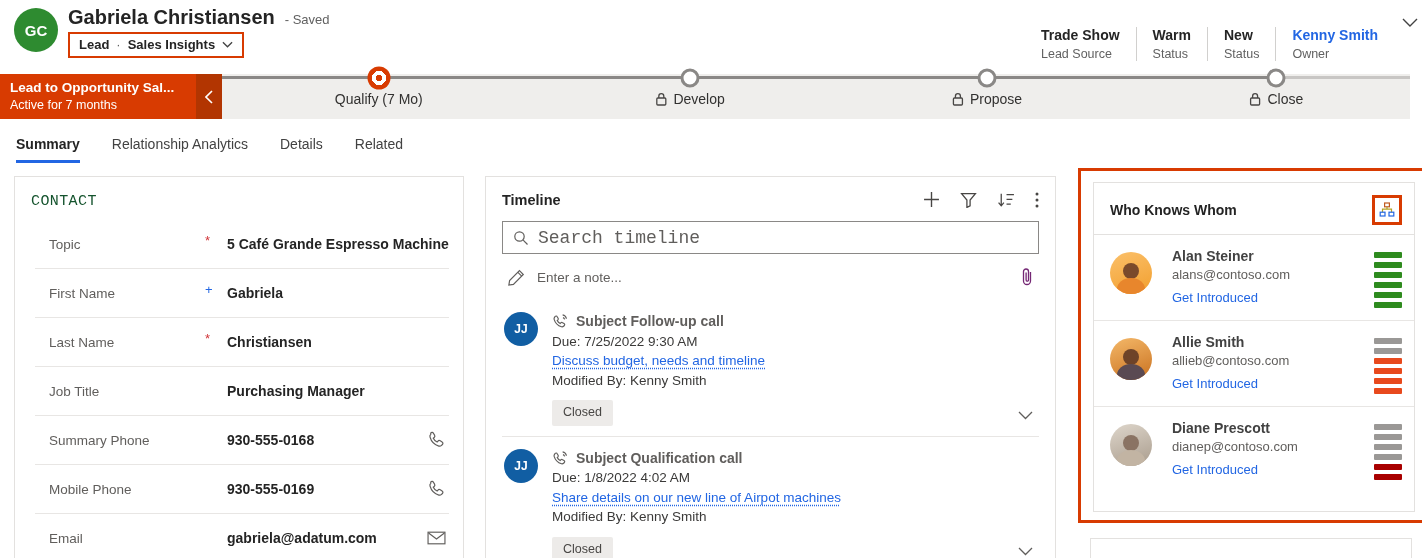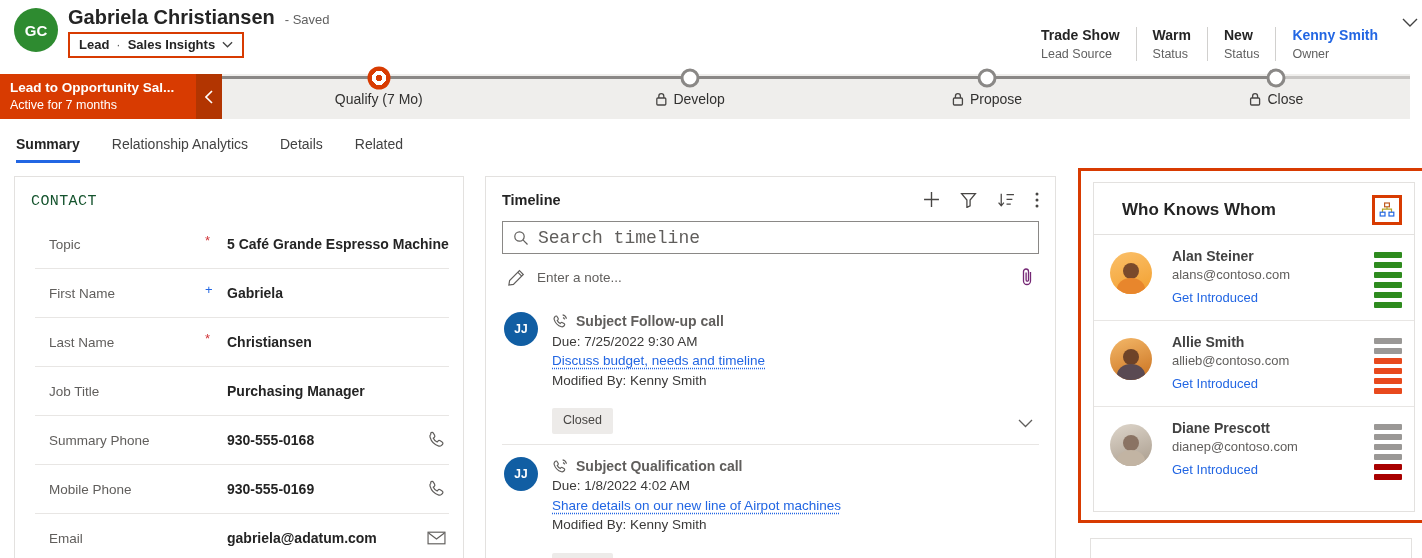--- a/index.html
+++ b/index.html
@@ -83,28 +83,28 @@
   .tl-note { height:46px; display:flex; align-items:center; gap:12px; padding:0 6px; }
   .tl-note input { border:none; outline:none; flex:1; font-size:13.5px; font-family:inherit; color:#323130; }
   .tl-note input::placeholder { color:#605e5c; opacity:1; }
   .attach-icon { color:var(--attach-purple); cursor:pointer; }
   .entry { position:relative; display:flex; gap:14px; padding:12px 2px 10px 2px; border-bottom:1px solid #e8e6e4; }
   .entry-avatar { width:34px; height:34px; border-radius:50%; background:var(--avatar-blue); color:#fff;
     font-size:12px; font-weight:bold; display:flex; align-items:center; justify-content:center; flex-shrink:0; }
   .entry-body { font-size:13.5px; color:#3b3a39; line-height:19.5px; }
   .entry-subject { display:flex; align-items:center; gap:7px; font-size:14px; font-weight:600; color:#605e5c; }
   .entry-link { color:var(--link); text-decoration:underline dotted; text-underline-offset:3px; cursor:pointer; }
-  .badge { display:inline-block; margin-top:18px; background:#edebe9; color:#484644; font-size:12.5px; padding:3px 11px; border-radius:2px; }
+  .badge { display:inline-block; margin-top:10px; background:#edebe9; color:#484644; font-size:12.5px; padding:3px 11px; border-radius:2px; }
   .entry-chevron { position:absolute; right:6px; bottom:16px; color:#605e5c; cursor:pointer; }
 
   
   .wkw-highlight { position:absolute; left:1078px; top:168px; width:352px; height:355px; border:3px solid var(--accent); }
   .wkw-card { position:absolute; left:12px; top:11px; width:322px; height:330px; background:#fff; border:1px solid #e3e1df; }
   .wkw-head { display:flex; align-items:center; justify-content:space-between; padding:12px 12px 9px 16px; border-bottom:1px solid #e3e1df; }
-  .wkw-title { font-size:17px; font-weight:600; color:#242424;margin-left:12px; }
+  .wkw-title { font-size:14px; font-weight:600; color:#242424; }
   .org-btn { border:3px solid var(--accent); padding:4px; cursor:pointer; }
   .person { display:flex; gap:20px; padding:13px 12px 12px 16px; border-bottom:1px solid #e8e6e4; }
   .person:last-child { border-bottom:none; }
   .p-avatar { width:42px; height:42px; border-radius:50%; flex-shrink:0; margin-top:4px; position:relative; overflow:hidden; }
   .p-avatar::before { content:""; position:absolute; left:50%; top:26%; width:16px; height:16px; border-radius:50%; transform:translateX(-50%); }
   .p-avatar::after { content:""; position:absolute; left:50%; top:62%; width:28px; height:22px; border-radius:50% 50% 0 0; transform:translateX(-50%); }
   .person:nth-of-type(1) .p-avatar { background:linear-gradient(160deg,#fbc06a,#f29f2e); }
   .person:nth-of-type(1) .p-avatar::before { background:#7a4a2b; } .person:nth-of-type(1) .p-avatar::after { background:#e8862c; }
   .person:nth-of-type(2) .p-avatar { background:linear-gradient(160deg,#f4b869,#c9711f); }
   .person:nth-of-type(2) .p-avatar::before { background:#6e4328; } .person:nth-of-type(2) .p-avatar::after { background:#5a4a52; }

